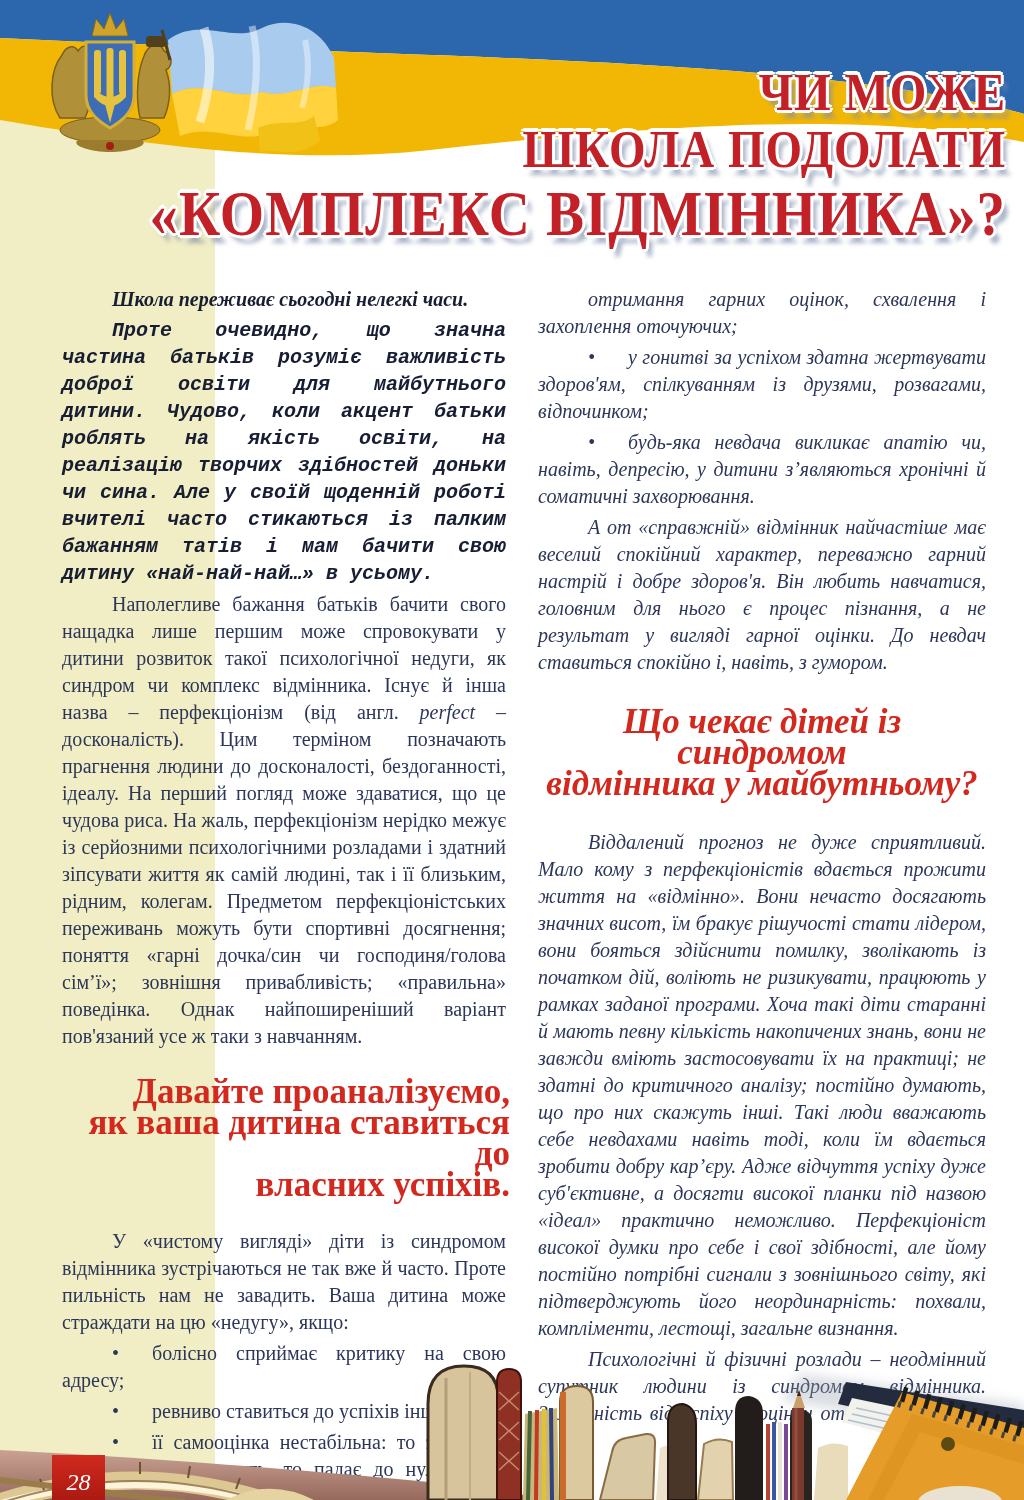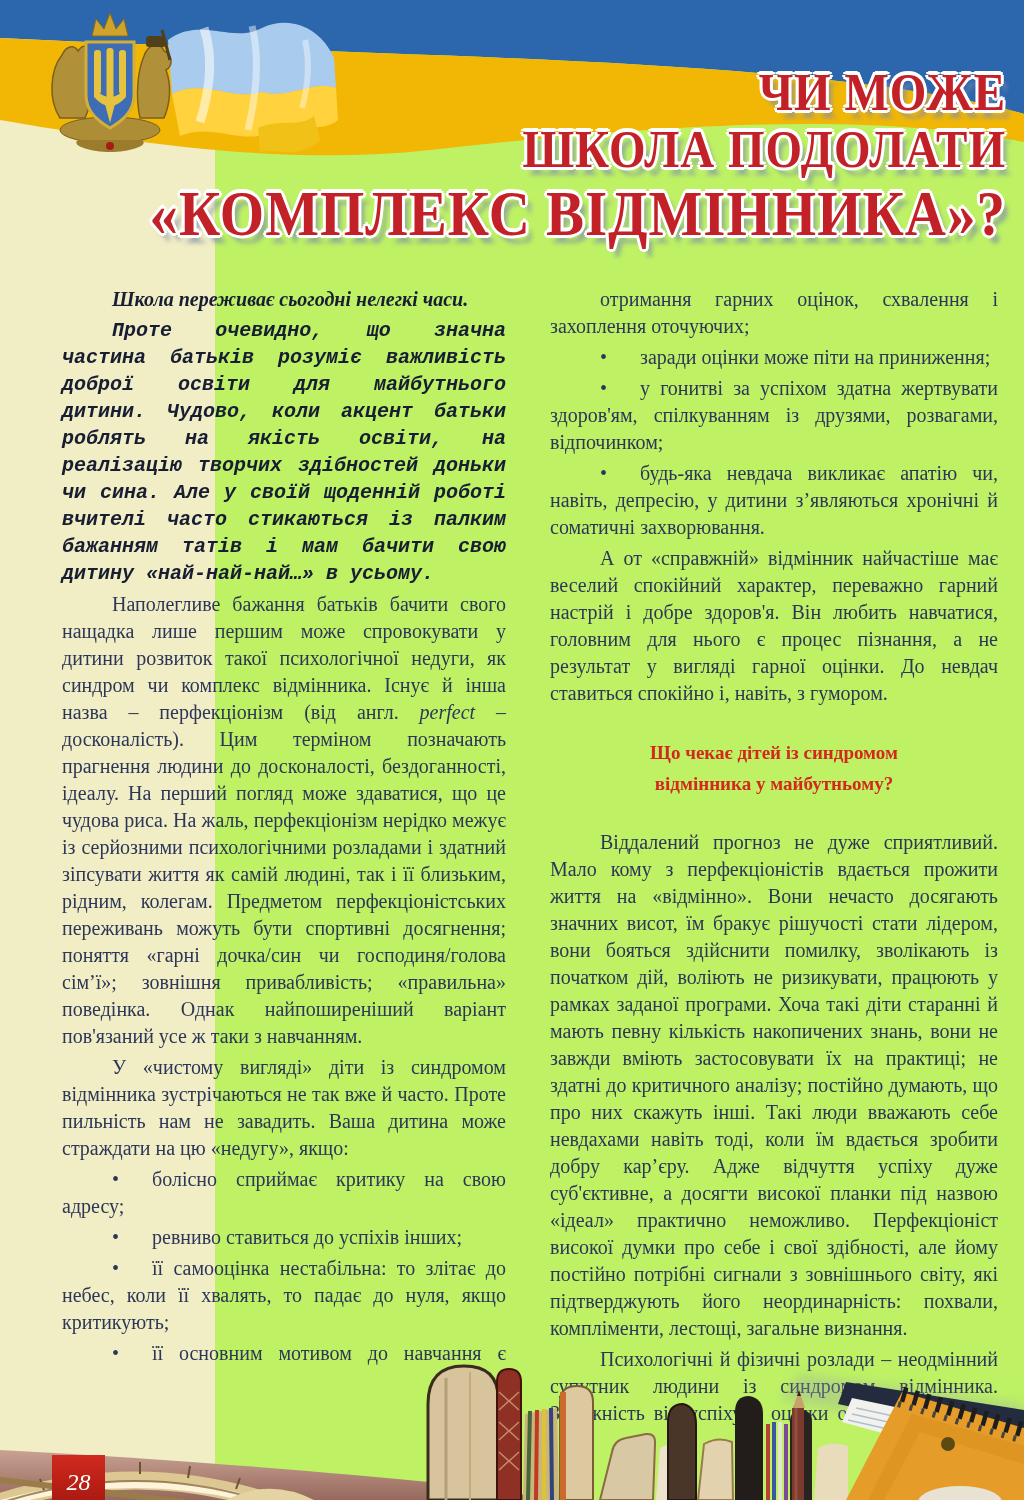--- a/index.html
+++ b/index.html
@@ -1,18 +1,18 @@
 <!DOCTYPE html>
 <html><head>
 <meta charset="utf-8">
 <style>
   html,body{margin:0;padding:0;background:#777;}
   .page{
     position:relative;width:1024px;height:1500px;margin:0 auto;
-    background:#bef264;overflow:hidden;
+    background:#ffffff;overflow:hidden;
     font-family:"Liberation Serif","DejaVu Serif",serif;
   }
   .cream-stripe{position:absolute;left:0;top:0;width:215px;height:1500px;background:#f1edc4;}
   .hdr-svg{position:absolute;left:0;top:0;}
   .ftr-svg{position:absolute;left:0;top:1352px;}
 
   
   .title{
     position:absolute;right:18px;top:66px;width:990px;text-align:right;
     color:#c22127;font-weight:bold;line-height:1;
@@ -22,30 +22,30 @@
       6px 7px 4px rgba(125,140,170,.65);
   }
   .title-l1,.title-l2{font-size:47px;letter-spacing:1px;transform:scaleY(1.12);transform-origin:right top;}
   .title-l1{margin-bottom:10px;}
   .title-l2{margin-bottom:11px;}
   .title-l3{font-size:57px;letter-spacing:1px;transform:scaleY(1.12);transform-origin:right top;}
 
   
   .col{position:absolute;top:282px;font-size:20px;line-height:27px;color:#2c3658;}
   .col-left{left:58px;width:452px;}
-  .col-right{left:546px;width:456px;}
+  .col-right{left:534px;width:456px;font-style:italic;}
   .col p{margin:4px;text-align:justify;text-indent:50px;}
   .intro{font-weight:bold;font-style:italic;color:#171d32;}
   .mb{margin-bottom:26px;font-family:Liberation Mono, monospace;}
   .li{text-indent:40px;}
   .li::before{content:"\2022";padding-right:33px;}
   .stretch{text-align-last:justify;}
   .cont{text-indent:0;}
   .red-head{
-    font-weight:bold;font-size:19px;line-height:31px;color:#d3281e;
+    font-weight:bold;font-size:35px;line-height:31px;color:#d3281e;
     margin:26px 0 28px;text-indent:0;
   }
   .red-head.right{text-align:right;}
   .red-head.center{text-align:center;margin:30px 0 30px;}
 
   
   .pagenum{
     position:absolute;left:52px;top:1455px;width:53px;height:55px;
     background:linear-gradient(180deg,#d02a1e 0%,#b81e15 55%,#a01911 100%);
     color:#fff;font-size:24px;display:flex;align-items:center;justify-content:center;
@@ -98,30 +98,34 @@
   <div class="title">
     <div class="title-l1">ЧИ МОЖЕ</div>
     <div class="title-l2">ШКОЛА ПОДОЛАТИ</div>
     <div class="title-l3">«КОМПЛЕКС ВІДМІННИКА»?</div>
   </div>
 
   <div class="col col-left">
     <p class="intro">Школа переживає сьогодні нелегкі часи.</p>
     <p class="intro mb">Проте очевидно, що значна частина батьків розуміє важливість доброї освіти для майбутнього дитини. Чудово, коли акцент батьки роблять на якість освіти, на реалізацію творчих здібностей доньки чи сина. Але у своїй щоденній роботі вчителі часто стикаються із палким бажанням татів і мам бачити свою дитину «най-най-най…» в усьому.</p>
     <p><span>Наполегливе бажання батьків бачити свого нащадка лише першим може спровокувати у дитини розвиток такої психологічної недуги, як синдром чи комплекс відмінника. Існує й інша назва – перфекціонізм (від англ. </span><i>perfect</i><span> – досконалість). Цим терміном позначають прагнення людини до досконалості, бездоганності, ідеалу. На перший погляд може здаватися, що це чудова риса. На жаль, перфекціонізм нерідко межує із серйозними психологічними розладами і здатний зіпсувати життя як самій людині, так і її близьким, рідним, колегам. Предметом перфекціоністських переживань можуть бути спортивні досягнення; поняття «гарні дочка/син чи господиня/голова сім’ї»; зовнішня привабливість; «правильна» поведінка. Однак найпоширеніший варіант пов'язаний усе ж таки з навчанням.</span></p>
+    <div class="red-head right">
+      <div>Давайте проаналізуємо,</div>
+      <div>як ваша дитина ставиться до</div>
+      <div>власних успіхів.</div>
+    </div>
     <p>У «чистому вигляді» діти із синдромом відмінника зустрічаються не так вже й часто. Проте пильність нам не завадить. Ваша дитина може страждати на цю «недугу», якщо:</p>
     <p class="li">болісно сприймає критику на свою адресу;</p>
     <p class="li">ревниво ставиться до успіхів інших;</p>
     <p class="li">її самооцінка нестабільна: то злітає до небес, коли її хвалять, то падає до нуля, якщо критикують;</p>
     <p class="li stretch">її основним мотивом до навчання є</p>
   </div>
 
   <div class="col col-right">
     <p class="cont">отримання гарних оцінок, схвалення і захоплення оточуючих;</p>
-    <p class="li">заради оцінки може піти на приниження;</p>
     <p class="li">у гонитві за успіхом здатна жертвувати здоров'ям, спілкуванням із друзями, розвагами, відпочинком;</p>
     <p class="li">будь-яка невдача викликає апатію чи, навіть, депресію, у дитини з’являються хронічні й соматичні захворювання.</p>
     <p>А от «справжній» відмінник найчастіше має веселий спокійний характер, переважно гарний настрій і добре здоров'я. Він любить навчатися, головним для нього є процес пізнання, а не результат у вигляді гарної оцінки. До невдач ставиться спокійно і, навіть, з гумором.</p>
     <div class="red-head center">
       <div>Що чекає дітей із синдромом</div>
       <div>відмінника у майбутньому?</div>
     </div>
     <p>Віддалений прогноз не дуже сприятливий. Мало кому з перфекціоністів вдається прожити життя на «відмінно». Вони нечасто досягають значних висот, їм бракує рішучості стати лідером, вони бояться здійснити помилку, зволікають із початком дій, воліють не ризикувати, працюють у рамках заданої програми. Хоча такі діти старанні й мають певну кількість накопичених знань, вони не завжди вміють застосовувати їх на практиці; не здатні до критичного аналізу; постійно думають, що про них скажуть інші. Такі люди вважають себе невдахами навіть тоді, коли їм вдається зробити добру кар’єру. Адже відчуття успіху дуже суб'єктивне, а досягти високої планки під назвою «ідеал» практично неможливо. Перфекціоніст високої думки про себе і свої здібності, але йому постійно потрібні сигнали з зовнішнього світу, які підтверджують його неординарність: похвали, компліменти, лестощі, загальне визнання.</p>
     <p class="stretch">Психологічні й фізичні розлади – неодмінний супутник людини із синдромом відмінника. Залежність від успіху й оцінки оточуючих робить</p>
   </div>

